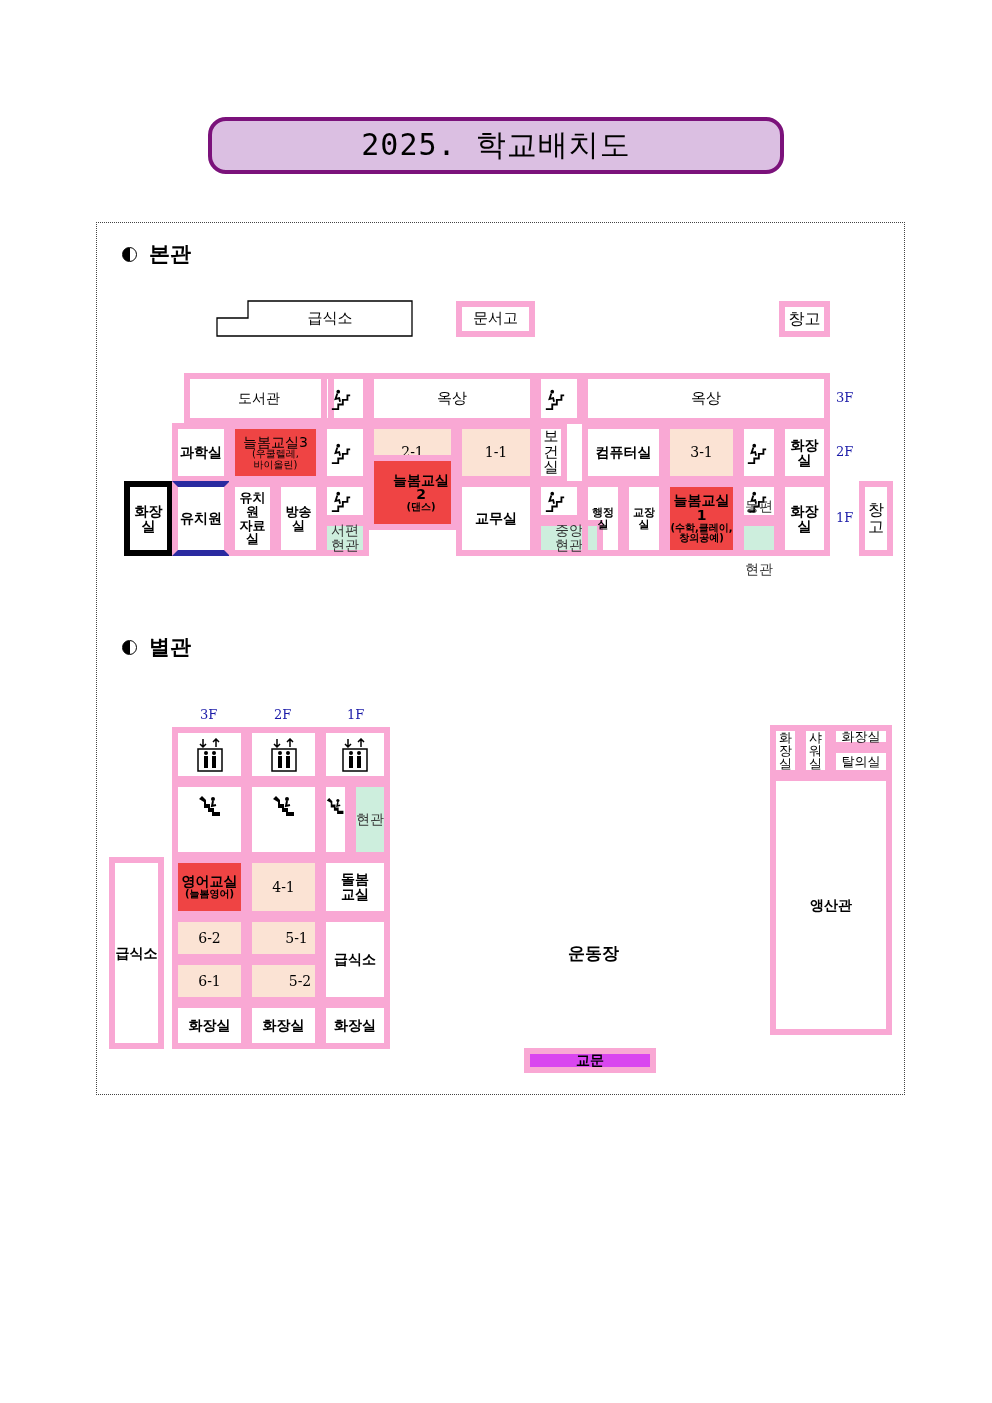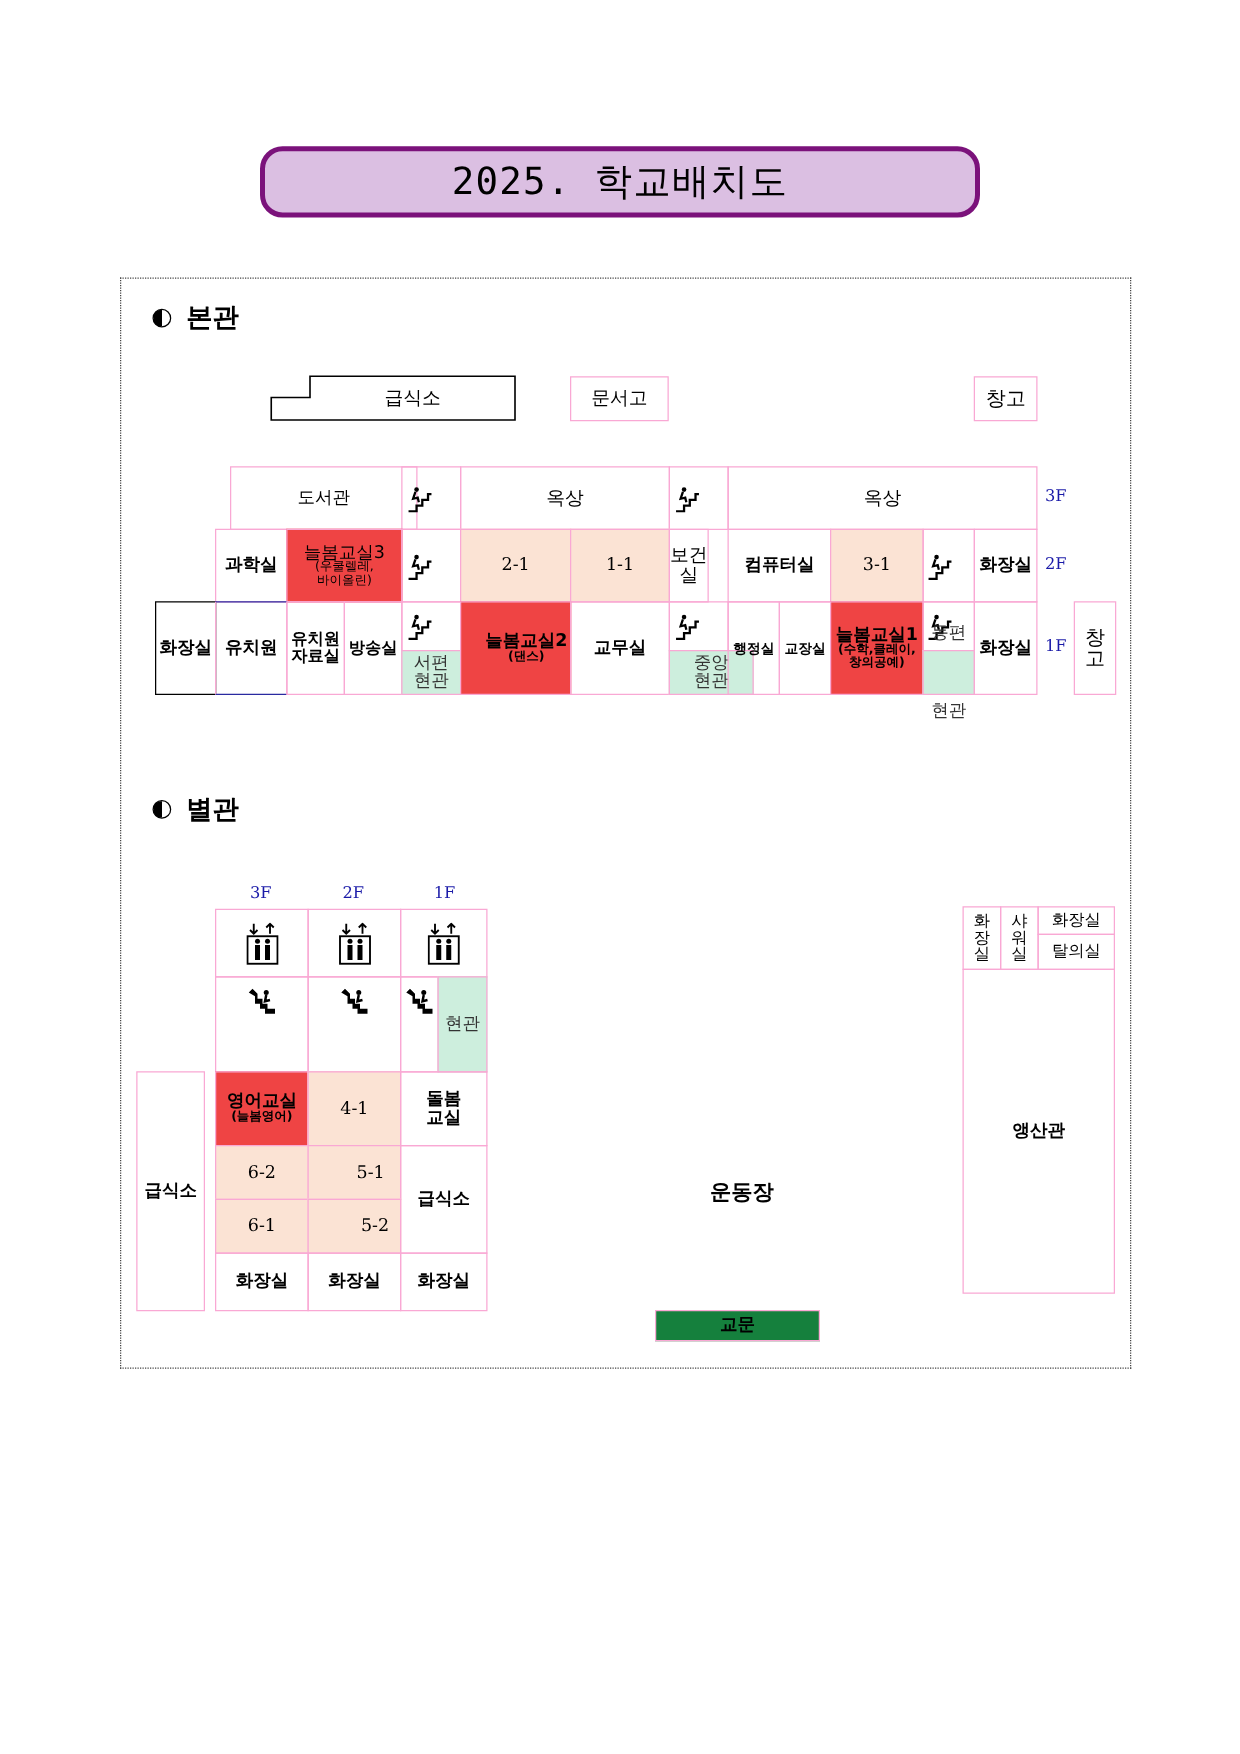--- a/index.html
+++ b/index.html
@@ -1,19 +1,19 @@
 <!DOCTYPE html>
 <html><head>
 <meta charset="utf-8">
 <style>
   html, body { margin:0; padding:0; background:#fff; }
   body { width:992px; height:1403px; position:relative; overflow:hidden;
          font-family:"DejaVu Serif","Liberation Serif",serif; color:#000; }
   .abs { position:absolute; box-sizing:border-box; }
-  .cell { position:absolute; box-sizing:border-box; border:1px solid #f9a8d4;
+  .cell { position:absolute; box-sizing:border-box; border:6px solid #f9a8d4;
           display:flex; align-items:center; justify-content:center; text-align:center;
           font-size:14px; line-height:1.05; font-family:"DejaVu Sans","Liberation Sans",sans-serif; }
   .nb { border:none; }
   .bold { font-weight:bold; }
   .peach { background:#fbe3d4; }
   .lav { background:#ef4444; }
   .mint { background:#cdeedd; }
   .small { font-size:11px; }
   .tiny { font-size:10px; }
   .floor { position:absolute; color:#1a1aa8; font-size:13px; font-family:"DejaVu Serif","Liberation Serif",serif; }
@@ -107,21 +107,21 @@
     <svg viewBox="0 0 24 24">
       <path d="M2 22 H8 V17 H13 V12 H18 V7 H22 L22 9 H20 V14 H15 V19 H10 V24 H2Z" fill="#000"></path>
       <circle cx="9" cy="4" r="2" fill="#000"></circle>
       <path d="M8 6 L6 12 L10 11 L11 15" stroke="#000" stroke-width="2" fill="none"></path>
     </svg>
   </div>
 <div class="cell mint col" style="left:321px;top:520px;width:48px;height:36px;font-size:14px;color:#333;">
   <span>서편</span>
   <span>현관</span>
 </div>
-<div class="cell lav col bold" style="left:368px;top:481px;width:89px;height:75px;padding-left:17px;">
+<div class="cell lav col bold" style="left:368px;top:455px;width:89px;height:75px;padding-left:17px;">
   <span>늘봄교실2</span>
   <span class="tiny">(댄스)</span>
 </div>
 <div class="cell bold" style="left:456px;top:481px;width:80px;height:75px;">교무실</div>
 <div class="cell stair" style="left:535px;top:481px;width:48px;height:40px;justify-content:flex-start;padding-left:3px;">
     <svg viewBox="0 0 24 24">
       <path d="M2 22 H8 V17 H13 V12 H18 V7 H22 L22 9 H20 V14 H15 V19 H10 V24 H2Z" fill="#000"></path>
       <circle cx="9" cy="4" r="2" fill="#000"></circle>
       <path d="M8 6 L6 12 L10 11 L11 15" stroke="#000" stroke-width="2" fill="none"></path>
     </svg>
@@ -232,21 +232,21 @@
 <div class="cell bold" style="left:320px;top:916px;width:70px;height:87px;">급식소</div>
 <div class="cell peach" style="left:172px;top:959px;width:75px;height:44px;font-family:'DejaVu Serif',serif;">6-1</div>
 <div class="cell peach" style="left:246px;top:959px;width:75px;height:44px;font-family:'DejaVu Serif',serif;padding-left:33px;">5-2</div>
 <div class="cell bold" style="left:172px;top:1002px;width:75px;height:47px;">화장실</div>
 <div class="cell bold" style="left:246px;top:1002px;width:75px;height:47px;">화장실</div>
 <div class="cell bold" style="left:320px;top:1002px;width:70px;height:47px;">화장실</div>
 
 <div class="cell bold" style="left:109px;top:857px;width:55px;height:192px;">급식소</div>
 
 <div class="abs bold" style="left:568px;top:942px;font-size:17px;font-family:'DejaVu Sans',sans-serif;">운동장</div>
-<div class="cell bold" style="left:524px;top:1048px;width:132px;height:25px;background:#15803d;">교문</div>
+<div class="cell bold" style="left:524px;top:1048px;width:132px;height:25px;background:#d946ef;">교문</div>
 
 <div class="cell col" style="left:770px;top:725px;width:31px;height:51px;font-size:13px;line-height:1;">
   <span>화</span>
   <span>장</span>
   <span>실</span>
 </div>
 <div class="cell col" style="left:800px;top:725px;width:31px;height:51px;font-size:13px;line-height:1;">
   <span>샤</span>
   <span>워</span>
   <span>실</span>

